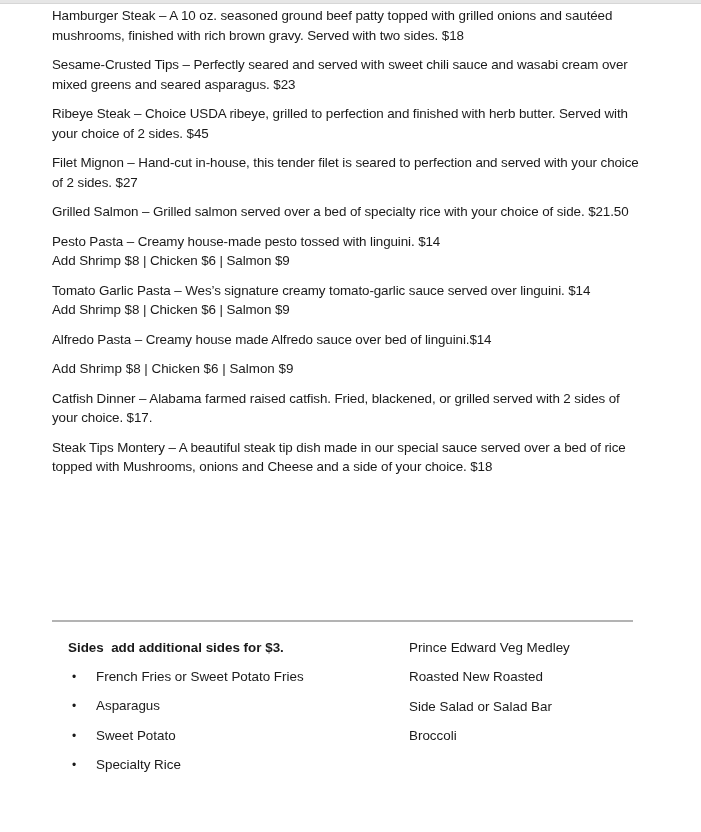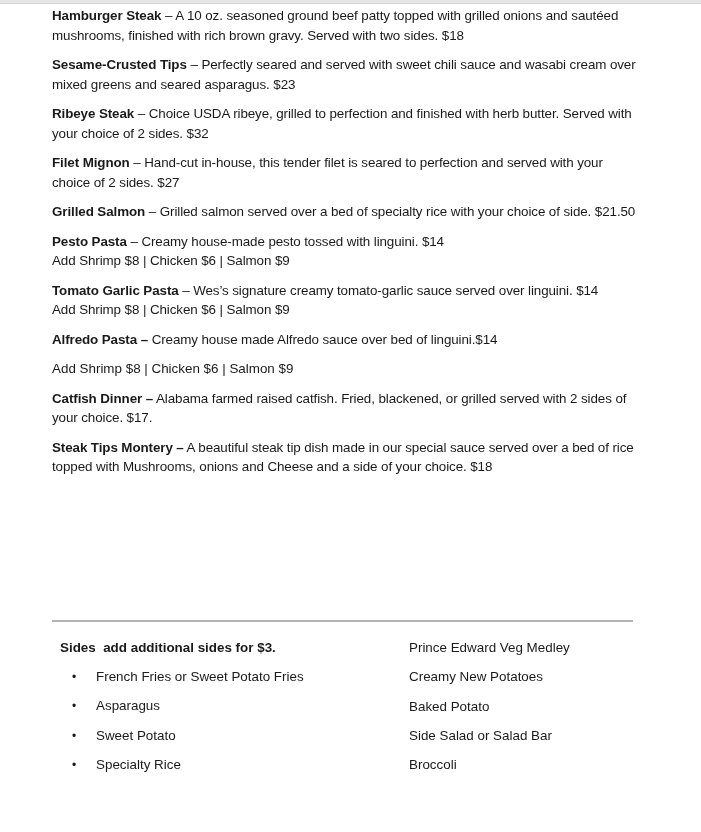--- a/index.html
+++ b/index.html
@@ -27,21 +27,21 @@
     position: absolute;
     left: 52px;
     top: 6px;
     width: 590px;
   }
   .item {
     line-height: 19.5px;
     margin-bottom: 10px;
     letter-spacing: -0.1px;
   }
-  .item .name { font-weight: bold; text-align: center; }
+  .item .name { font-weight: normal; text-align: center; }
   .addon { display: block; }
   .standalone-addon {
     line-height: 19.5px;
     margin-bottom: 10px;
   }
   .divider {
     position: absolute;
     left: 52px;
     top: 620px;
     width: 581px;
@@ -51,21 +51,21 @@
   .sides {
     position: absolute;
     left: 52px;
     top: 638px;
     width: 600px;
   }
   .sides-heading {
     font-weight: bold;
     line-height: 20px;
     position: absolute;
-    left: 8px;
+    left: 16px;
     top: 0;
     white-space: pre;
   }
   .sides-left {
     position: absolute;
     left: 20px;
     top: 29px;
     margin: 0;
     padding: 0;
     list-style: none;
@@ -100,21 +100,21 @@
 <div class="top-edge"></div>
 
 <div class="menu">
   <div class="item">
     <span class="name">Hamburger Steak</span><span> – </span><span>A 10 oz. seasoned ground beef patty topped with grilled onions and sautéed mushrooms, finished with rich brown gravy. Served with two sides. $18</span>
   </div>
   <div class="item">
     <span class="name">Sesame-Crusted Tips</span><span> – </span><span>Perfectly seared and served with sweet chili sauce and wasabi cream over mixed greens and seared asparagus. $23</span>
   </div>
   <div class="item">
-    <span class="name">Ribeye Steak</span><span> – </span><span>Choice USDA ribeye, grilled to perfection and finished with herb butter. Served with your choice of 2 sides. $32</span>
+    <span class="name">Ribeye Steak</span><span> – </span><span>Choice USDA ribeye, grilled to perfection and finished with herb butter. Served with your choice of 2 sides. $45</span>
   </div>
   <div class="item">
     <span class="name">Filet Mignon</span><span> – </span><span>Hand-cut in-house, this tender filet is seared to perfection and served with your choice of 2 sides. $27</span>
   </div>
   <div class="item">
     <span class="name">Grilled Salmon</span><span> – </span><span>Grilled salmon served over a bed of specialty rice with your choice of side. $21.50</span>
   </div>
   <div class="item">
     <span class="name">Pesto Pasta</span><span> – </span><span>Creamy house-made pesto tossed with linguini. $14</span>
     <span class="addon">Add Shrimp $8 | Chicken $6 | Salmon $9</span>
@@ -152,18 +152,17 @@
         <span class="bullet">•</span>
         <span>Sweet Potato</span>
       </li>
     <li>
         <span class="bullet">•</span>
         <span>Specialty Rice</span>
       </li>
   </ul>
   <ul class="sides-right">
     <li>Prince Edward Veg Medley</li>
-    <li>Creamy New Potatoes</li>
-    <li>Baked Potato</li>
+    <li>Roasted New Roasted</li>
     <li>Side Salad or Salad Bar</li>
     <li>Broccoli</li>
   </ul>
 </div>
 
 </body></html>

